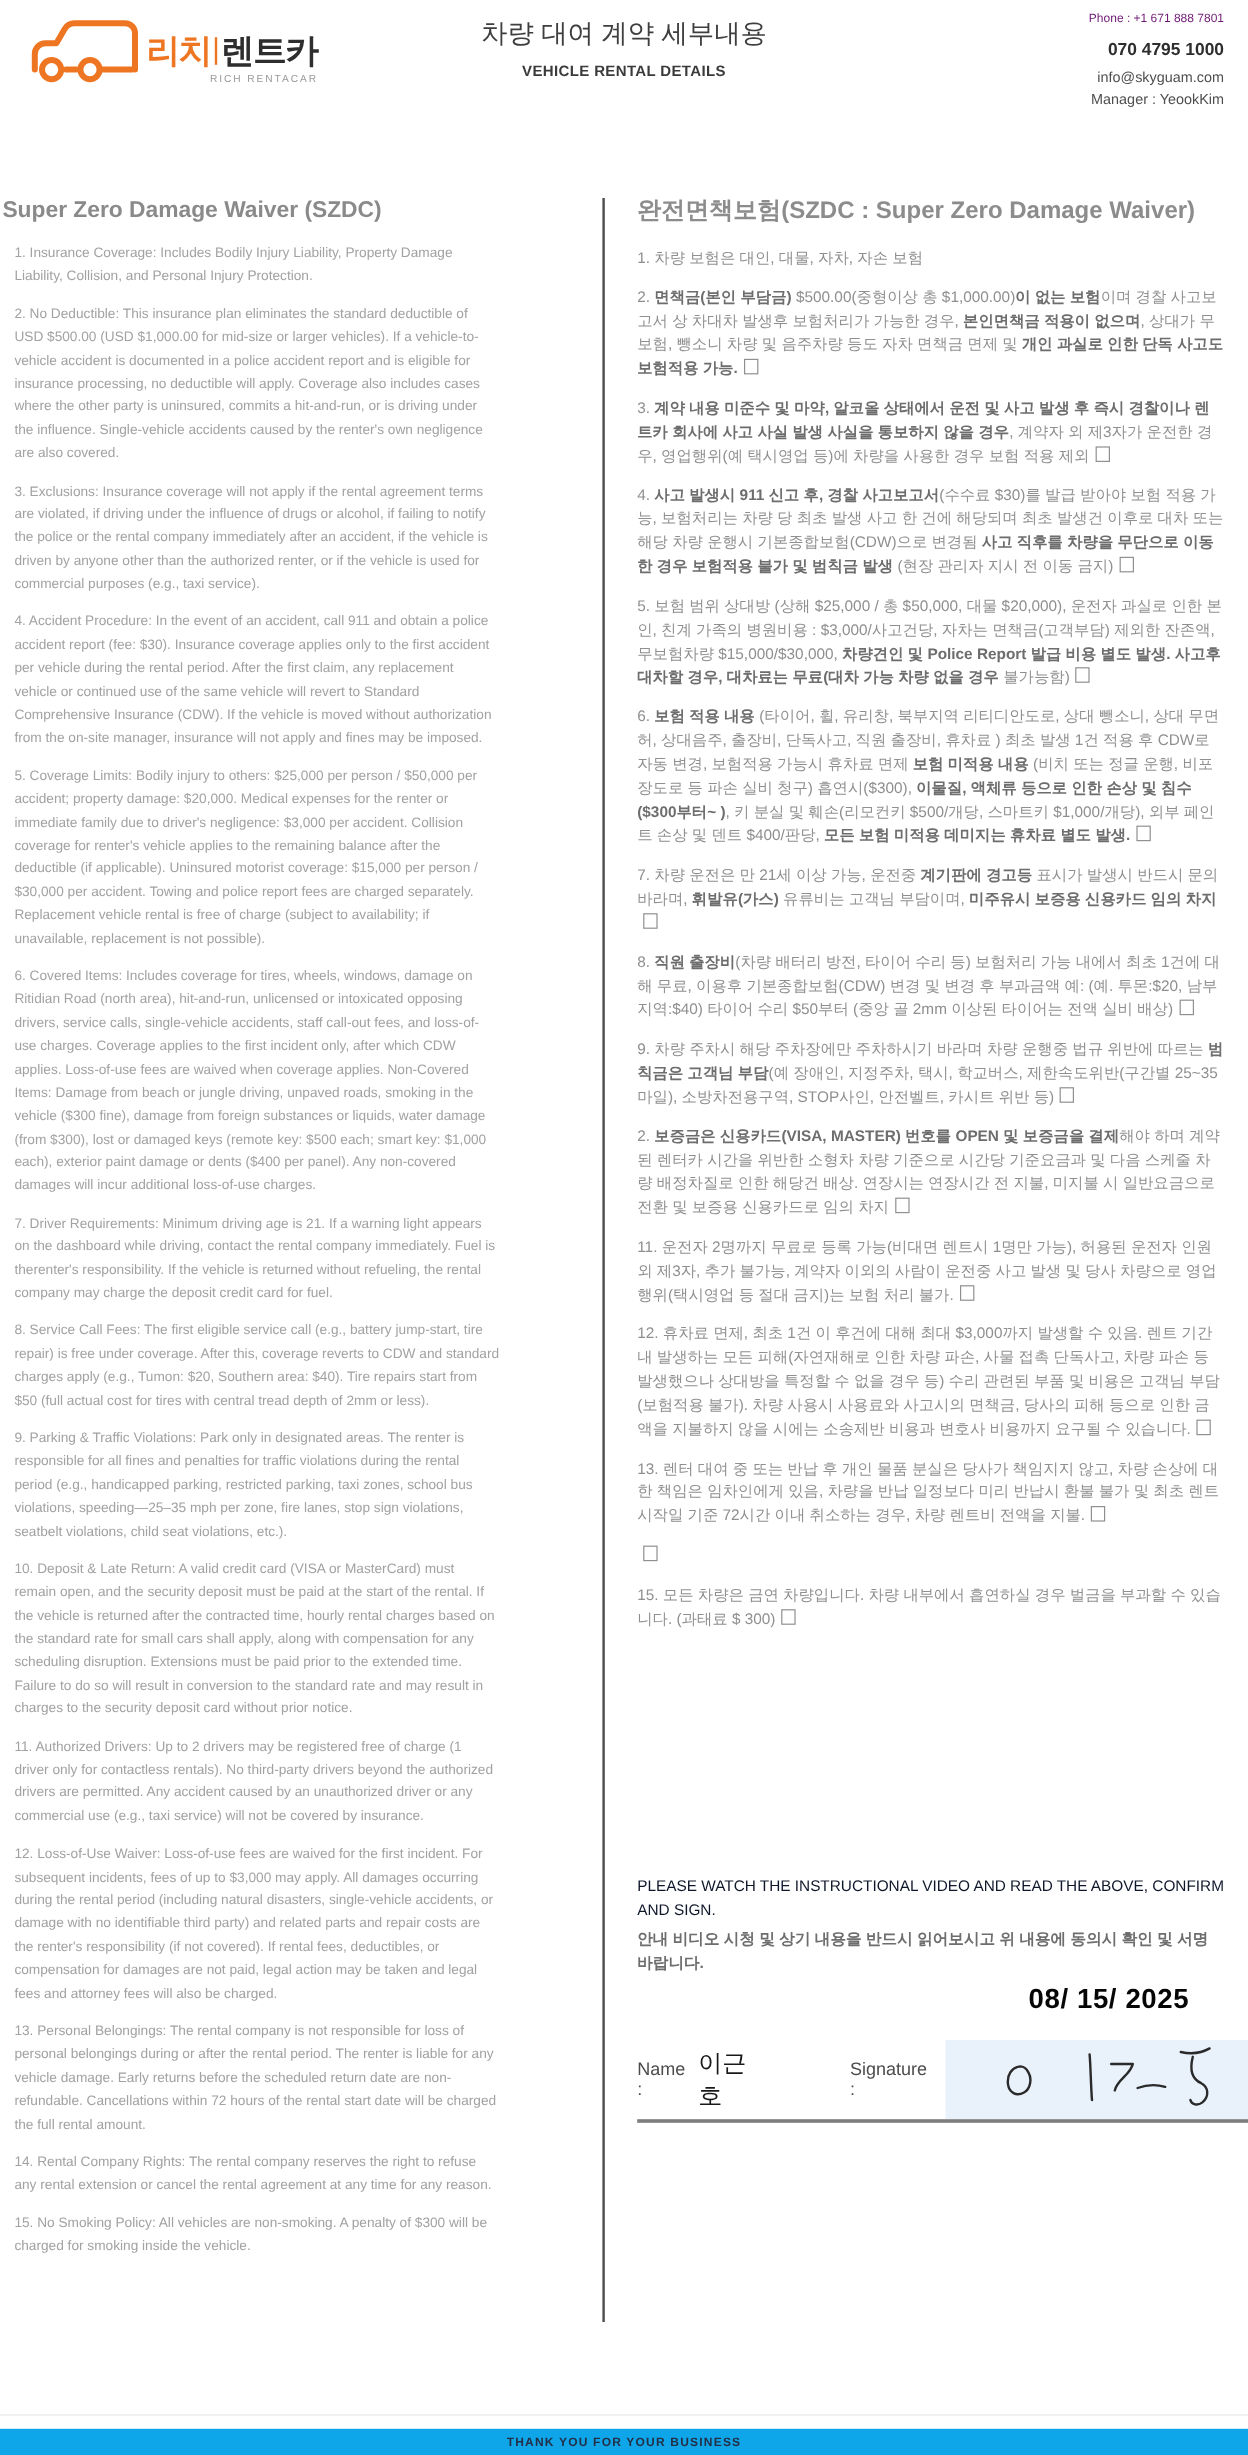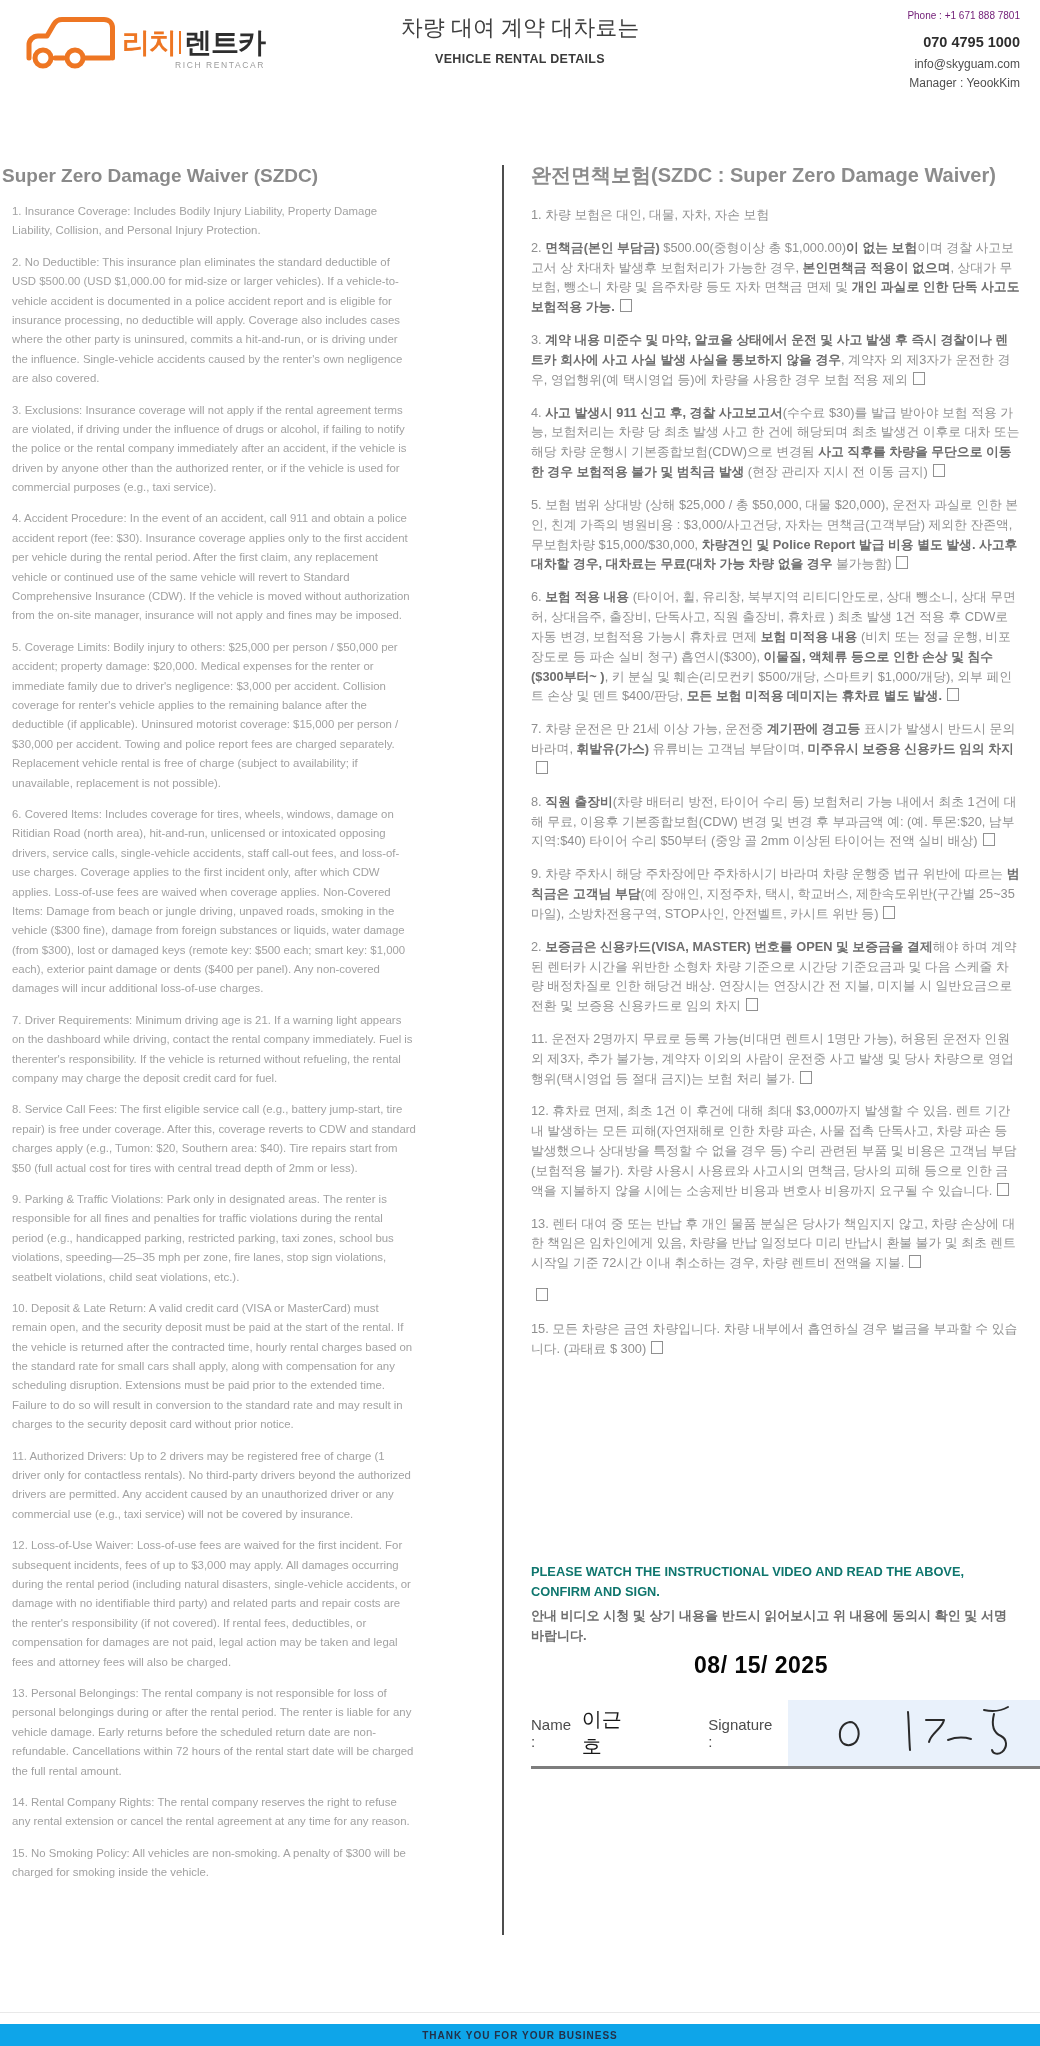--- a/index.html
+++ b/index.html
@@ -35,24 +35,24 @@
   .divider{position:absolute;left:502px;top:165px;width:2px;height:1770px;background:#4d4d4d;}
 
   .col-right{position:absolute;left:531px;top:162px;width:489px;}
   .col-right h2{font-size:20px;color:#8c8c8c;font-weight:600;margin:0 0 16px 0;}
   .col-right .para{font-size:12.8px;line-height:1.55;color:#8f8f8f;margin:0 0 13px 0;}
   .col-right .para b{color:#6d6d6d;font-weight:bold;}
   .cb{display:inline-block;width:10px;height:11px;border:1px solid #909090;margin-left:5px;
       vertical-align:-1px;background:#fff;}
 
   .notice{position:absolute;left:531px;top:1562px;width:489px;}
-  .notice-en{font-size:12.8px;font-weight:bold;color:#0f766e;line-height:1.6;}
+  .notice-en{font-size:12.8px;font-weight:normal;color:#0f172a;line-height:1.6;}
   .notice-kr{font-size:13px;font-weight:bold;color:#6e6e6e;line-height:1.55;margin-top:3px;}
 
-  .date{position:absolute;left:531px;top:1652px;width:460px;text-align:center;
+  .date{position:absolute;left:531px;top:1652px;width:460px;text-align:right;
         font-size:23px;font-weight:bold;color:#060606;letter-spacing:.5px;}
 
   .sign-row{position:absolute;left:531px;top:1700px;width:509px;height:66px;
             display:flex;align-items:center;}
   .name-label{font-size:15px;color:#4c4c4c;}
   .name-value{font-size:20px;color:#181818;margin-left:7px;}
   .sig-label{font-size:15px;color:#4c4c4c;margin-left:72px;}
   .sig-box{margin-left:14px;width:252px;height:66px;background:#e9f1fb;}
   .sign-line{position:absolute;left:531px;right:0;top:1766px;height:3px;background:#7d7d7d;}
 
@@ -78,21 +78,21 @@
       </svg>
     </div>
     <div class="logo-text">
       <div class="logo-kr">
         <span class="or">리치</span><span class="logo-sep"></span><span class="dk">렌트카</span>
       </div>
       <div class="logo-sub">RICH RENTACAR</div>
     </div>
   </div>
 
-  <div class="title">차량 대여 계약 대차료는</div>
+  <div class="title">차량 대여 계약 세부내용</div>
   <div class="subtitle">VEHICLE RENTAL DETAILS</div>
 
   <div class="contact">
     <div class="c1">Phone : +1 671 888 7801</div>
     <div class="c2">070 4795 1000</div>
     <div class="c3">info@skyguam.com</div>
     <div class="c4">Manager : YeookKim</div>
   </div>
 
   <div class="col-left">

